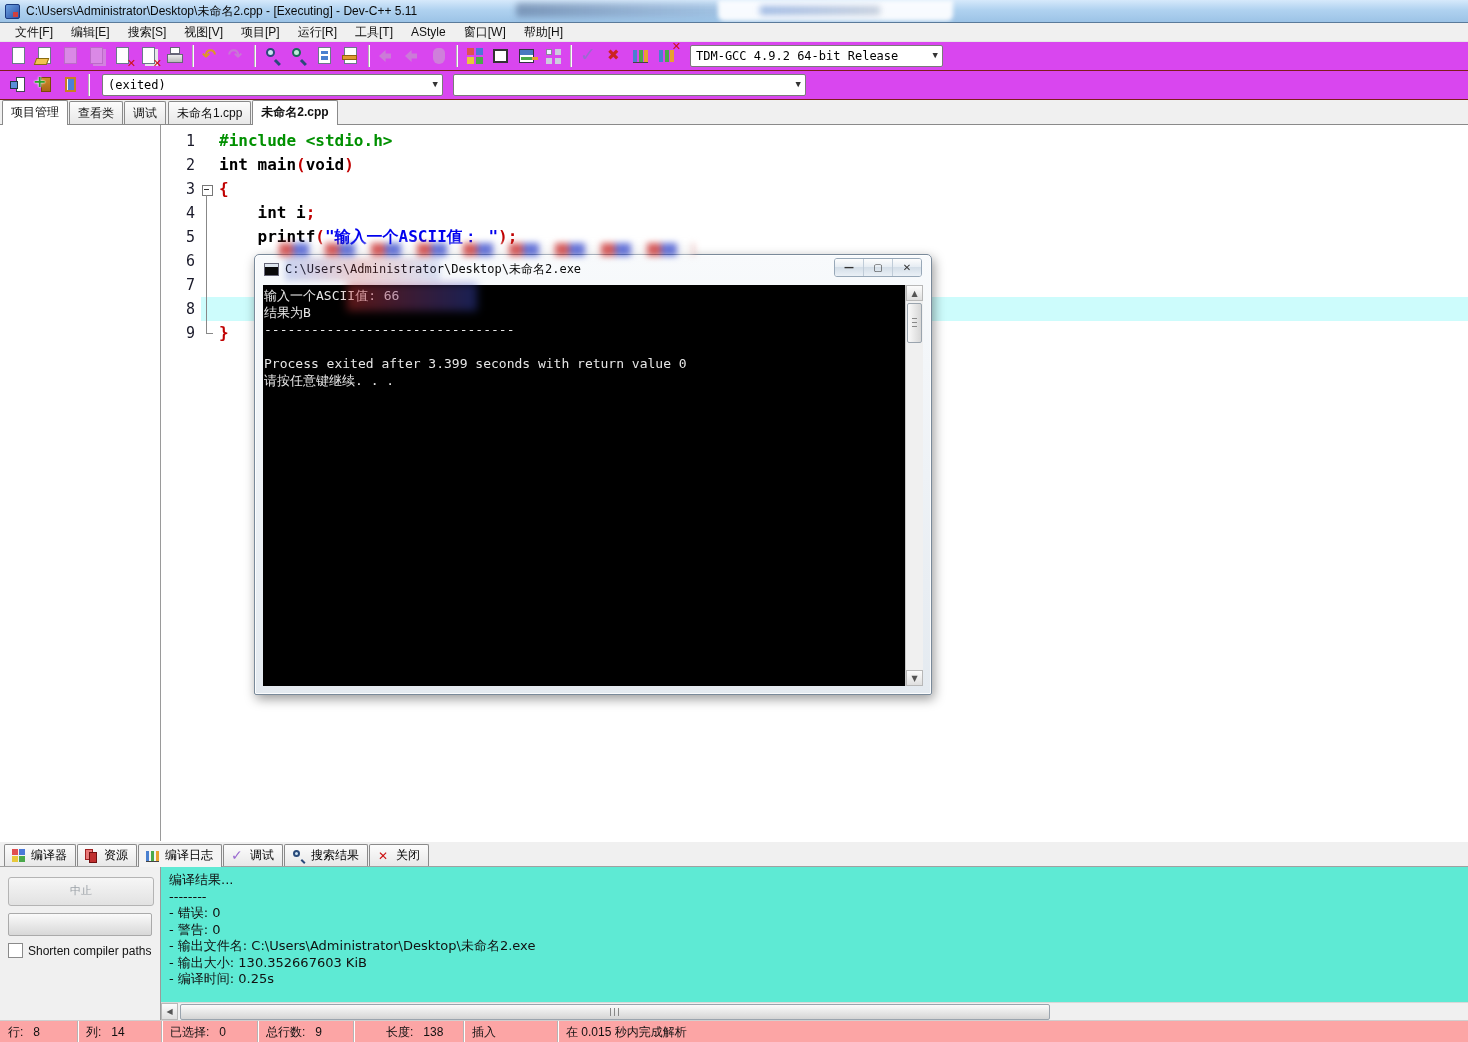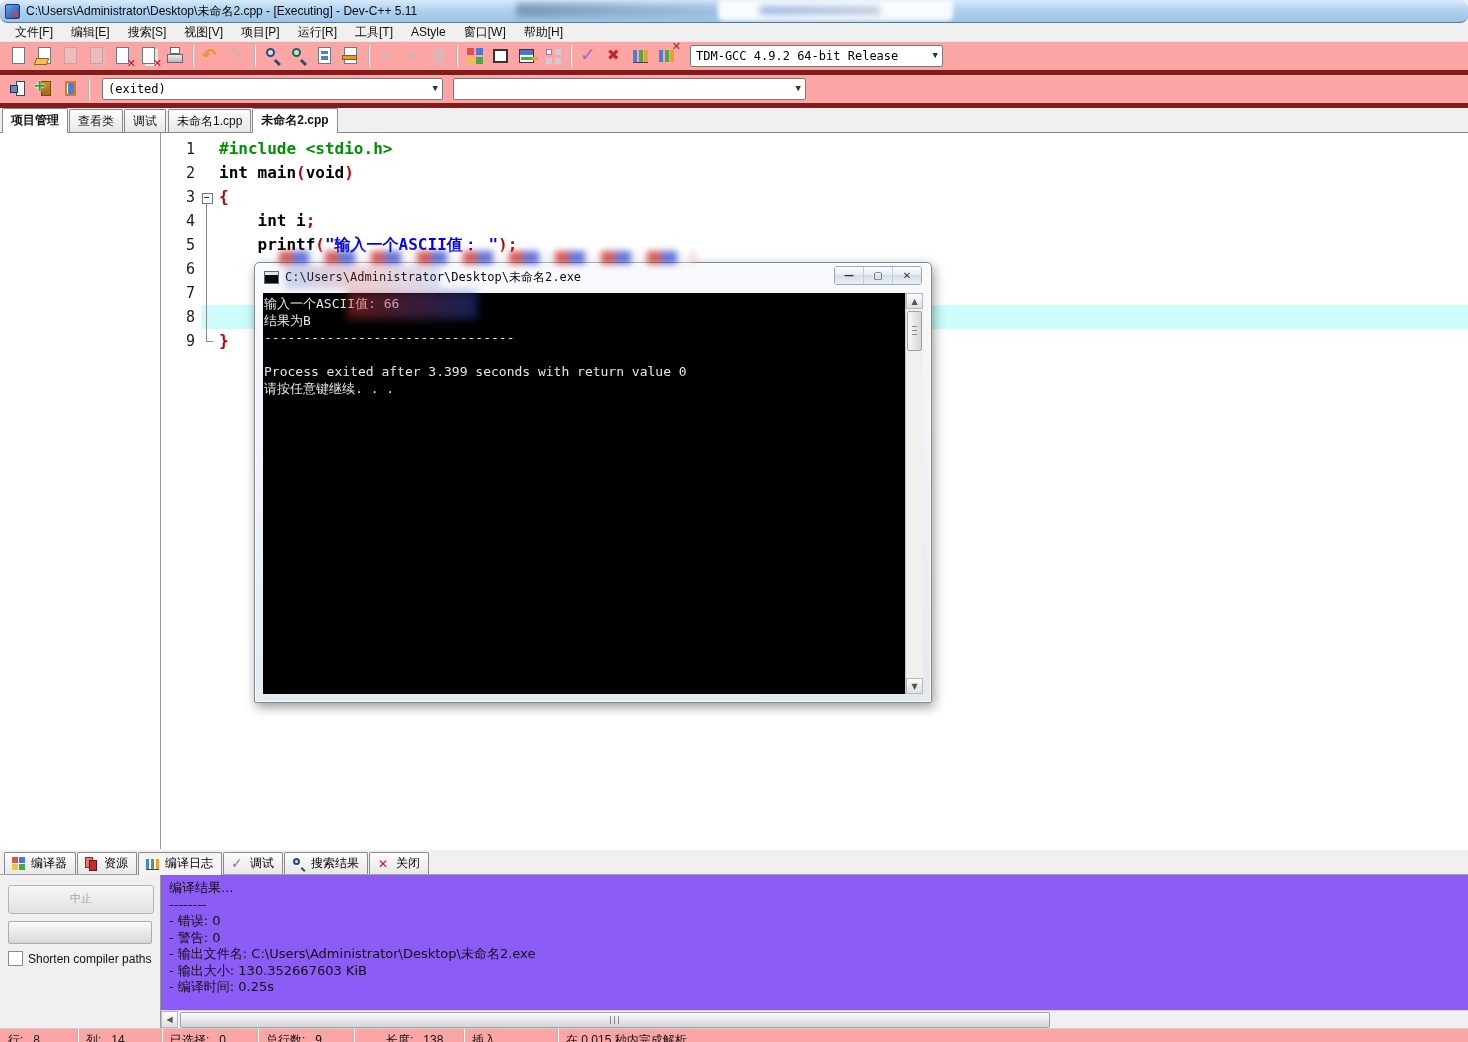--- a/index.html
+++ b/index.html
@@ -1,34 +1,34 @@
 <!DOCTYPE html>
 <html><head>
 <meta charset="utf-8">
 <style>
   html,body{margin:0;padding:0;}
   body{width:1468px;height:1042px;overflow:hidden;font-family:"Liberation Sans",sans-serif;background:#f0f0f0;position:relative;}
   #app{position:absolute;inset:0;}
 
   
-  .titlebar{position:relative;height:22px;background:linear-gradient(#d6e9fb,#b0d2f0 45%,#9cc3e6);border-bottom:1px solid #5a7a9a;display:flex;align-items:center;padding-left:5px;overflow:hidden;border-radius:8px;}
+  .titlebar{position:relative;height:22px;background:linear-gradient(#d6e9fb,#b0d2f0 45%,#9cc3e6);border-bottom:1px solid #5a7a9a;display:flex;align-items:center;padding-left:5px;overflow:hidden;}
   .app-icon{width:13px;height:13px;background:linear-gradient(135deg,#6aa0e0,#2a50a8);border:1px solid #1a3a80;border-radius:2px;position:relative;margin-right:6px;flex:none;}
   .app-icon::after{content:"";position:absolute;right:1px;bottom:1px;width:5px;height:5px;background:#d04040;}
   .title-text{font-size:12px;color:#0a0a0a;white-space:nowrap;}
   .blur{position:absolute;pointer-events:none;}
   .blur-bg1{left:516px;top:3px;width:205px;height:14px;background:linear-gradient(90deg,rgba(60,80,120,.45),rgba(90,110,150,.3) 60%,rgba(120,150,190,.25));filter:blur(3px);border-radius:3px;}
   .blur-bg2{left:718px;top:0;width:235px;height:21px;background:rgba(252,253,255,.95);filter:blur(2px);border-radius:0 0 6px 6px;}
   .blur-bg3{left:760px;top:6px;width:120px;height:9px;background:linear-gradient(90deg,rgba(70,120,200,.5),rgba(120,140,170,.4));filter:blur(3px);}
 
   
   .menubar{height:18px;background:#f0f0f0;display:flex;align-items:center;padding-left:6px;border-bottom:1px solid #e6e6e6;}
   .menu-item{font-size:12px;color:#111;padding:1px 9px;white-space:nowrap;cursor:default;}
 
   
-  .toolbar1,.toolbar2{background:#fca5a5;display:flex;align-items:center;border-bottom:5px solid #7f1d1d;}
+  .toolbar1,.toolbar2{background:#d946ef;display:flex;align-items:center;border-bottom:1px solid #7f1d1d;}
   .toolbar1{height:28px;padding-left:6px;}
   .toolbar2{height:28px;padding-left:6px;}
   .tb-sep{width:1px;height:22px;background:#b4b4b4;border-right:1px solid #fdfdfd;margin:0 4px;flex:none;}
   .tbi{width:24px;height:24px;position:relative;display:inline-block;margin:0 1px;flex:none;cursor:default;}
   .tbi.disabled{opacity:.45;filter:grayscale(1);}
   .tbi::before,.tbi::after,.mini::before,.mini::after{box-sizing:border-box;}
 
   .pg::before{content:"";position:absolute;left:5px;top:3px;width:13px;height:17px;background:#fff;border:1px solid #6a7a8a;}
   .i-save-icon::before,.i-save-all-icon::before{background:#dcdcdc;border-color:#9a9a9a;}
   .i-save-all-icon::before{box-shadow:3px 2px 0 #cccccc;}
@@ -70,21 +70,21 @@
   .compiler-combo{width:230px;margin-left:10px;}
   .globals-combo{width:318px;margin-left:8px;}
   .members-combo{width:330px;margin-left:10px;}
 
   
   .tabrow{height:24px;background:#f0f0f0;border-bottom:1px solid #8a8a8a;display:flex;align-items:flex-end;}
   .panel-tabs{width:160px;flex:none;padding-left:2px;display:flex;align-items:flex-end;}
   .editor-tabs{padding-left:6px;display:flex;align-items:flex-end;}
   .tab{display:inline-block;padding:3px 8px 2px;font-size:12px;color:#111;background:linear-gradient(#fcfcfc,#e8e8e8);border:1px solid #8a8a8a;border-bottom:none;border-radius:2px 2px 0 0;margin-right:1px;white-space:nowrap;cursor:default;}
   .tab.active{background:#fff;position:relative;margin-bottom:-1px;padding-bottom:4px;font-weight:bold;}
-  .panel-tabs .tab.active{font-weight:bold;}
+  .panel-tabs .tab.active{font-weight:normal;}
 
   
   .main{height:716px;display:flex;}
   .sidebar{width:160px;flex:none;background:#fff;border-right:1px solid #9a9a9a;}
   .editor{flex:1;background:#fff;position:relative;overflow:hidden;font-family:"DejaVu Sans Mono",monospace;}
   .hl-line{position:absolute;left:40px;right:0;top:172px;height:24px;background:#cdfcfc;}
   .code-line{position:absolute;left:0;right:0;height:24px;}
   .gut{position:absolute;left:0;width:34px;text-align:right;font:15px/24px "DejaVu Sans Mono",monospace;color:#1a1a2a;}
   .ct{position:absolute;left:58px;font:bold 16px/24px "DejaVu Sans Mono",monospace;white-space:pre;}
   .seg-pp{color:#009000;}
@@ -132,21 +132,21 @@
   .m-close-icon::before{content:"✕";position:absolute;left:2px;top:0;font:bold 12px/16px "DejaVu Sans",sans-serif;color:#c11;}
 
   
   .bottom-panel{height:153px;display:flex;background:#f0f0f0;}
   .bp-left{width:160px;flex:none;border-right:1px solid #9a9a9a;position:relative;}
   .abort-btn{position:absolute;left:8px;top:10px;width:144px;height:27px;background:linear-gradient(#f6f6f6,#e2e2e2);border:1px solid #b4b4b4;border-radius:3px;font-size:11px;color:#9aa0a6;text-align:center;line-height:25px;cursor:default;}
   .progress{position:absolute;left:8px;top:46px;width:142px;height:21px;background:linear-gradient(#fafafa,#d8d8d8);border:1px solid #aaa;border-radius:2px;}
   .shorten-row{position:absolute;left:8px;top:76px;display:flex;align-items:center;gap:5px;}
   .checkbox{width:13px;height:13px;background:#fff;border:1px solid #8a8a8a;flex:none;}
   .shorten-label{font-size:12px;color:#111;white-space:nowrap;}
-  .bp-log{flex:1;background:#8b5cf6;position:relative;overflow:hidden;}
+  .bp-log{flex:1;background:#5eead4;position:relative;overflow:hidden;}
   .log-lines{position:absolute;left:8px;top:5px;right:0;}
   .logline{font:13px/16.5px "DejaVu Sans",sans-serif;color:#111;white-space:pre;}
   .hscroll{position:absolute;left:0;right:0;bottom:0;height:17px;background:#f0f0f0;border-top:1px solid #d8d8d8;}
   .hs-left{position:absolute;left:0;top:0;width:17px;height:100%;font:8px/16px "DejaVu Sans",sans-serif;color:#555;text-align:center;background:linear-gradient(#fcfcfc,#dfdfdf);border:1px solid #b8b8b8;box-sizing:border-box;}
   .hs-thumb{position:absolute;left:19px;top:1px;width:868px;height:14px;background:linear-gradient(#fbfbfb,#d4d4d4);border:1px solid #9aa4ae;border-radius:2px;}
   .hs-thumb::after{content:"";position:absolute;left:50%;margin-left:-5px;top:3px;width:9px;height:8px;background:linear-gradient(90deg,#888 0 1px,transparent 1px 4px,#888 4px 5px,transparent 5px 8px,#888 8px 9px);}
 
   
   .statusbar{height:21px;background:#fca5a5;border-top:1px solid #cfcfcf;display:flex;}
   .sf{border-right:1px solid #b5b5b5;box-shadow:1px 0 0 #fff;padding:3px 0 0 8px;font-size:12px;color:#111;white-space:pre;box-sizing:border-box;flex:none;}

